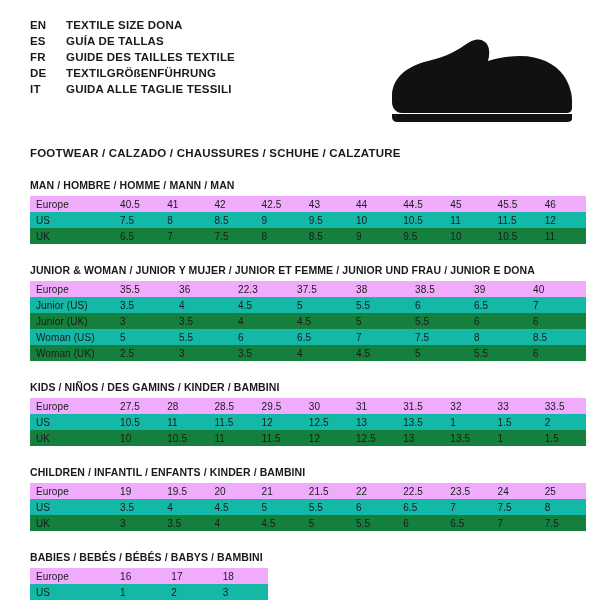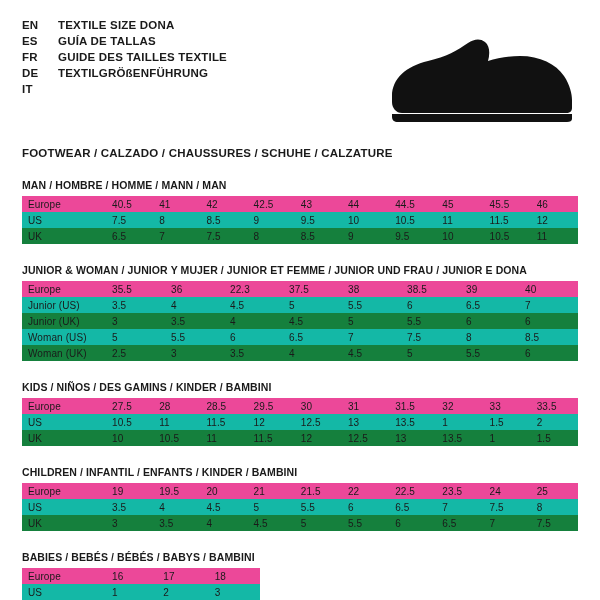--- a/index.html
+++ b/index.html
@@ -12,21 +12,21 @@
     background: #ffffff;
     font-family: "Liberation Sans", sans-serif;
     color: #1a1a1a;
     overflow: hidden;
   }
   .page {
     position: relative;
     width: 600px;
     height: 588px;
     box-sizing: border-box;
-    padding: 18px 22px 0 22px;
+    padding: 18px 22px 0 30px;
   }
 
   
   .header {
     display: flex;
     justify-content: space-between;
     align-items: flex-start;
   }
   .lang-block {
     display: flex;
@@ -85,21 +85,21 @@
   table.babies col.label { width: 84px; }
 
   td {
     height: 16px;
     padding: 0 0 0 6px;
     vertical-align: middle;
     white-space: nowrap;
     letter-spacing: 0.1px;
   }
   tr.head td {
-    background: #ec4899;
+    background: #f0abfc;
     margin-top: 40px;
   }
   tr.alt td {
     background: #15803d;
   }
   tr.plain td {
     background: #14b8a6;
   }
 </style>
 </head>
@@ -120,20 +120,21 @@
       <div class="lang-row">
         <span class="lang-code">FR</span>
         <span class="lang-title">GUIDE DES TAILLES TEXTILE</span>
       </div>
       <div class="lang-row">
         <span class="lang-code">DE</span>
         <span class="lang-title">TEXTILGRÖßENFÜHRUNG</span>
       </div>
       <div class="lang-row">
         <span class="lang-code">IT</span>
+        <span class="lang-title">GUIDA ALLE TAGLIE TESSILI</span>
       </div>
     </div>
 
     <svg class="shoe-art" viewBox="0 0 190 92">
       <path fill="#111111" d="M8 62 C8 45 22 32 44 27 C62 23 74 16 84 9 C90 5 96 4 101 8 C106 12 106 20 104 27 C113 24 124 22 136 22 C156 22 172 30 180 42 C186 51 188 60 188 66 L188 74 C188 77 186 79 182 79 L18 79 C12 79 8 74 8 68 Z"></path>
       <path fill="#111111" d="M8 80 L188 80 L188 85 C188 87 186 88 183 88 L14 88 C10 88 8 86 8 83 Z"></path>
     </svg>
   </div>
 
   <div class="section-title">FOOTWEAR / CALZADO / CHAUSSURES / SCHUHE / CALZATURE</div>

